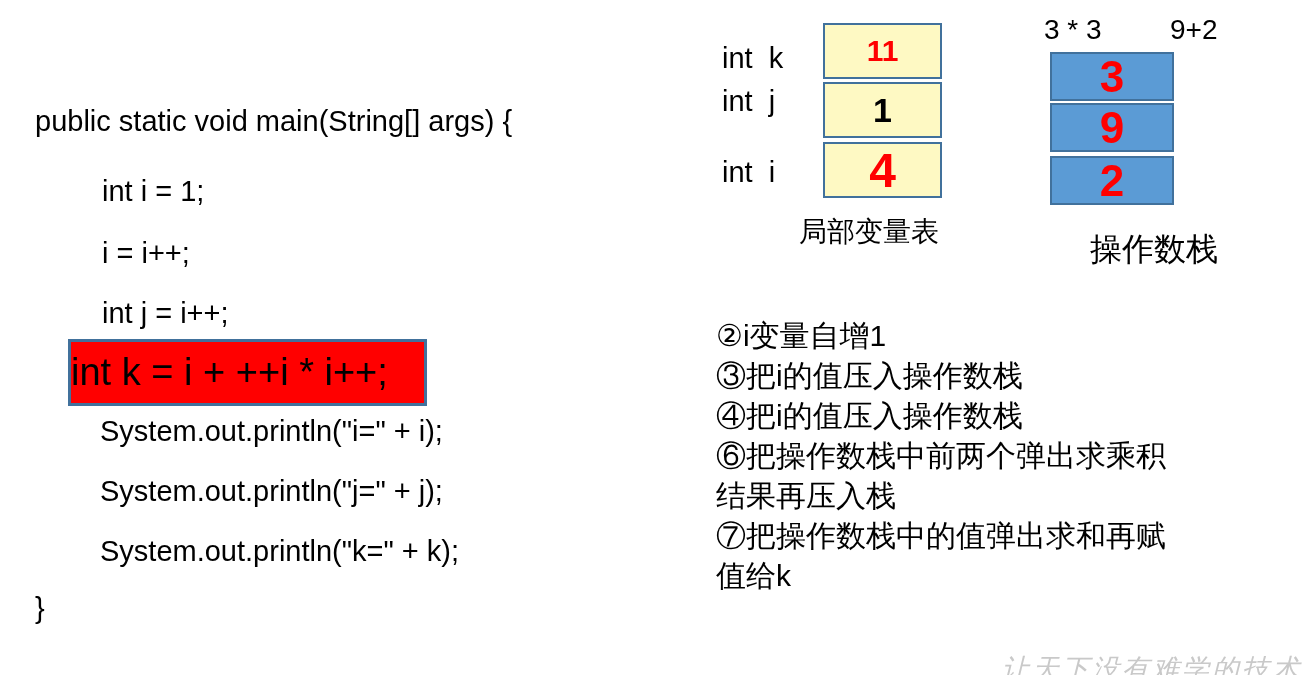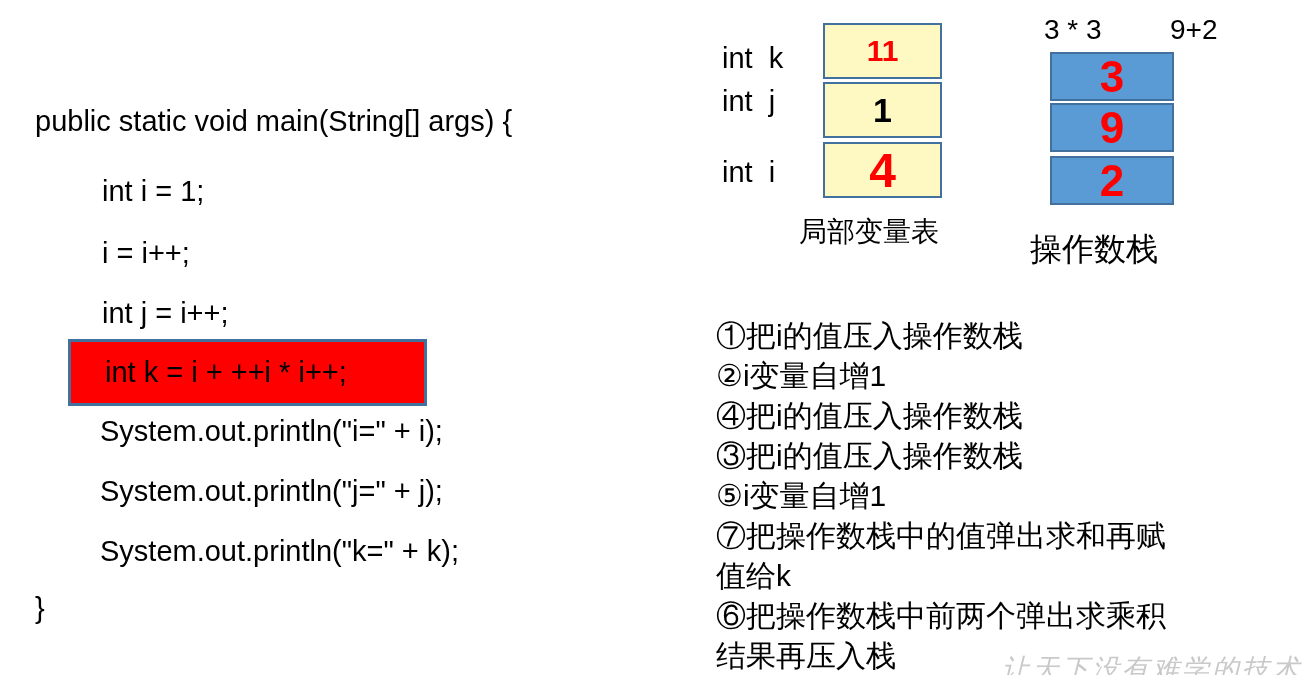--- a/index.html
+++ b/index.html
@@ -32,22 +32,21 @@
   .highlight-box {
     position: absolute;
     left: 68px; top: 339px;
     width: 353px; height: 61px;
     background: #ff0000;
     border: 3px solid #41719C;
     display: flex;
     align-items: center;
   }
   .highlight-box .hl-text {
-    font-size: 29px;
-    padding-left: 34px;
+    font-size: 38px;
     white-space: pre;
     color: #000;
   }
 
   
   .lvt-label {
     position: absolute;
     left: 722px;
     font-size: 29px;
     white-space: pre;
@@ -85,21 +84,21 @@
     position: absolute;
     left: 1050px;
     width: 120px; height: 45px;
     background: #5B9BD5;
     border: 2px solid #41719C;
     display: flex; align-items: center; justify-content: center;
   }
   .stack-box .val { font-size: 44px; color: #ff0000; line-height: 1; }
   .stack-title {
     position: absolute;
-    left: 1030px; top: 228px;
+    left: 1090px; top: 228px;
     font-size: 32px;
   }
 
   
   .steps {
     position: absolute;
     left: 716px; top: 316px;
     width: 478px;
     font-size: 30px;
     line-height: 40px;
@@ -160,22 +159,20 @@
 <div class="stack-box" style="top:103px">
   <span class="val">9</span>
 </div>
 <div class="stack-box" style="top:156px">
   <span class="val">2</span>
 </div>
 
 <div class="stack-title">操作数栈</div>
 
 <div class="steps">
-  <div class="step">①把i的值压入操作数栈</div>
   <div class="step">②i变量自增1</div>
+  <div class="step">③把i的值压入操作数栈</div>
   <div class="step">④把i的值压入操作数栈</div>
-  <div class="step">③把i的值压入操作数栈</div>
-  <div class="step">⑤i变量自增1</div>
+  <div class="step">⑥把操作数栈中前两个弹出求乘积结果再压入栈</div>
   <div class="step">⑦把操作数栈中的值弹出求和再赋值给k</div>
-  <div class="step">⑥把操作数栈中前两个弹出求乘积结果再压入栈</div>
 </div>
 
 <div class="watermark">让天下没有难学的技术</div>
 
 </body></html>

